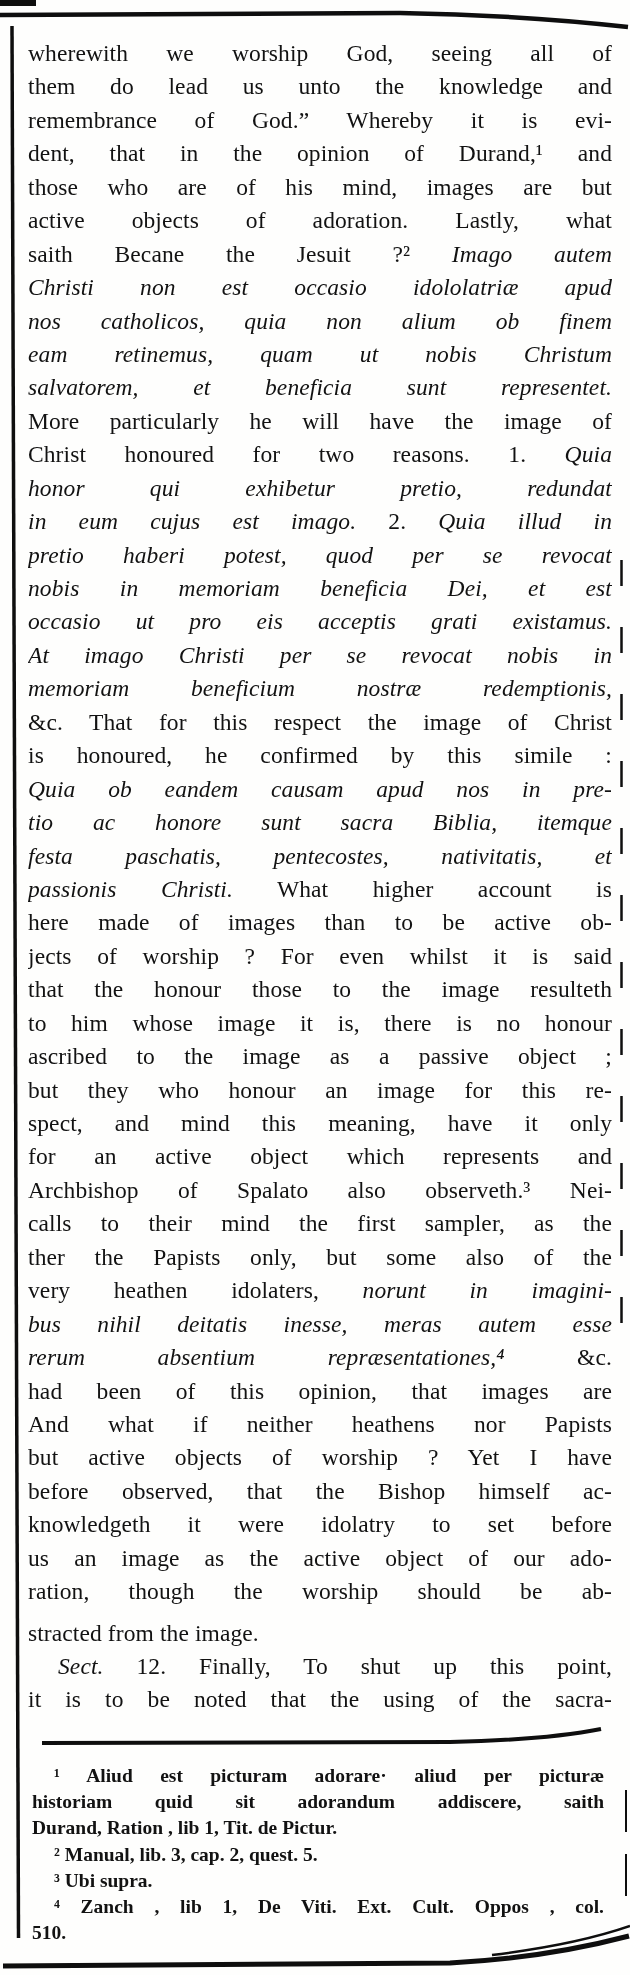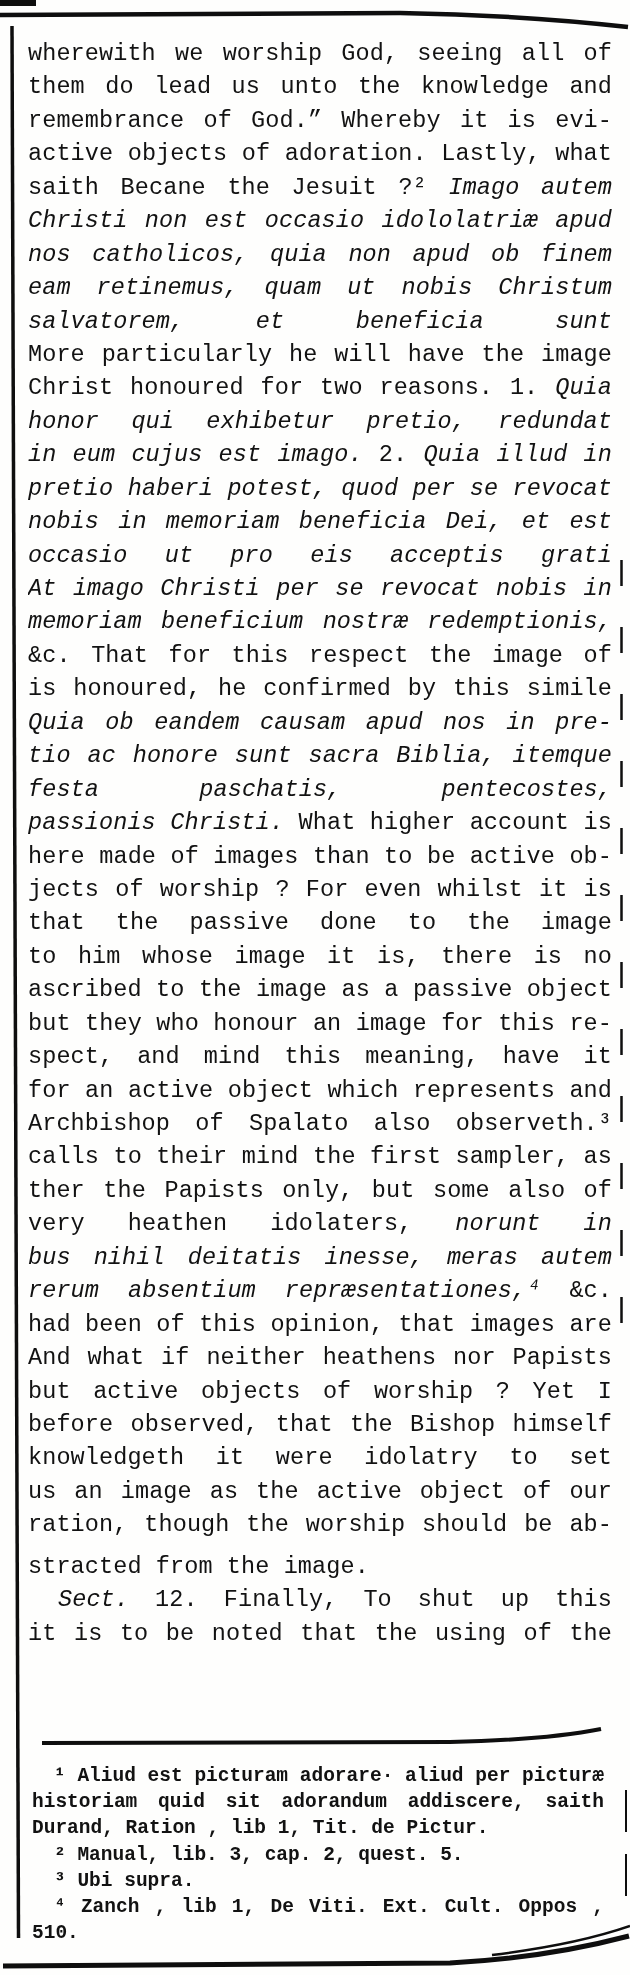--- a/index.html
+++ b/index.html
@@ -1,20 +1,20 @@
 <!DOCTYPE html>
 <html><head>
 <meta charset="utf-8">
 <style>
   html,body{margin:0;padding:0;}
   body{width:630px;height:1975px;background:#ffffff;}
   .page{
     position:relative;width:630px;height:1975px;overflow:hidden;
     background:#fefefd;color:#121212;
-    font-family:Liberation Mono, monospace;
+    font-family:Liberation Serif, serif;
   }
   .borders{position:absolute;left:0;top:0;width:630px;height:1975px;pointer-events:none;}
   .main-text{position:absolute;left:28px;top:37px;width:584px;}
   .line{
     height:33.45px;line-height:33.45px;font-size:23.5px;
     text-align:justify;text-align-last:justify;overflow:hidden;
     letter-spacing:0.1px;
   }
   .line.end{text-align-last:left;margin-top:8px;}
   .line.indent{text-indent:30px;}
@@ -41,44 +41,46 @@
     <path d="M42 1743 L450 1742 Q545 1740 601 1729" stroke="#0e0e0e" stroke-width="4" fill="none"></path>
     <path d="M3 1966 L450 1963 Q545 1958 629 1936" stroke="#0e0e0e" stroke-width="5" fill="none"></path>
     <path d="M492 1955 Q575 1945 630 1926" stroke="#0e0e0e" stroke-width="2.5" fill="none"></path>
   </svg>
 
   <div class="main-text">
 
   <div class="line"><span>wherewith we worship God, seeing all of</span></div>
       <div class="line"><span>them do lead us unto the knowledge and</span></div>
       <div class="line"><span>remembrance of God.” Whereby it is evi-</span></div>
+      <div class="line"><span>dent, that in the opinion of Durand,¹ and</span></div>
+      <div class="line"><span>those who are of his mind, images are but</span></div>
       <div class="line"><span>active objects of adoration. Lastly, what</span></div>
       <div class="line"><span>saith Becane the Jesuit ?² </span><span class="it">Imago autem</span></div>
       <div class="line"><span class="it">Christi non est occasio idololatriæ apud</span></div>
-      <div class="line"><span class="it">nos catholicos, quia non apud ob finem</span></div>
+      <div class="line"><span class="it">nos catholicos, quia non alium ob finem</span></div>
       <div class="line"><span class="it">eam retinemus, quam ut nobis Christum</span></div>
       <div class="line"><span class="it">salvatorem, et beneficia sunt representet.</span></div>
       <div class="line"><span>More particularly he will have the image of</span></div>
       <div class="line"><span>Christ honoured for two reasons. 1. </span><span class="it">Quia</span></div>
       <div class="line"><span class="it">honor qui exhibetur pretio, redundat</span></div>
       <div class="line"><span class="it">in eum cujus est imago.</span><span> 2. </span><span class="it">Quia illud in</span></div>
       <div class="line"><span class="it">pretio haberi potest, quod per se revocat</span></div>
       <div class="line"><span class="it">nobis in memoriam beneficia Dei, et est</span></div>
       <div class="line"><span class="it">occasio ut pro eis acceptis grati existamus.</span></div>
       <div class="line"><span class="it">At imago Christi per se revocat nobis in</span></div>
       <div class="line"><span class="it">memoriam beneficium nostræ redemptionis,</span></div>
       <div class="line"><span>&amp;c. That for this respect the image of Christ</span></div>
       <div class="line"><span>is honoured, he confirmed by this simile :</span></div>
       <div class="line"><span class="it">Quia ob eandem causam apud nos in pre-</span></div>
       <div class="line"><span class="it">tio ac honore sunt sacra Biblia, itemque</span></div>
       <div class="line"><span class="it">festa paschatis, pentecostes, nativitatis, et</span></div>
       <div class="line"><span class="it">passionis Christi.</span><span> What higher account is</span></div>
       <div class="line"><span>here made of images than to be active ob-</span></div>
       <div class="line"><span>jects of worship ? For even whilst it is said</span></div>
-      <div class="line"><span>that the passive done to the image resulteth</span></div>
+      <div class="line"><span>that the honour those to the image resulteth</span></div>
       <div class="line"><span>to him whose image it is, there is no honour</span></div>
       <div class="line"><span>ascribed to the image as a passive object ;</span></div>
       <div class="line"><span>but they who honour an image for this re-</span></div>
       <div class="line"><span>spect, and mind this meaning, have it only</span></div>
       <div class="line"><span>for an active object which represents and</span></div>
       <div class="line"><span>Archbishop of Spalato also observeth.³ Nei-</span></div>
       <div class="line"><span>calls to their mind the first sampler, as the</span></div>
       <div class="line"><span>ther the Papists only, but some also of the</span></div>
       <div class="line"><span>very heathen idolaters, </span><span class="it">norunt in imagini-</span></div>
       <div class="line"><span class="it">bus nihil deitatis inesse, meras autem esse</span></div>

